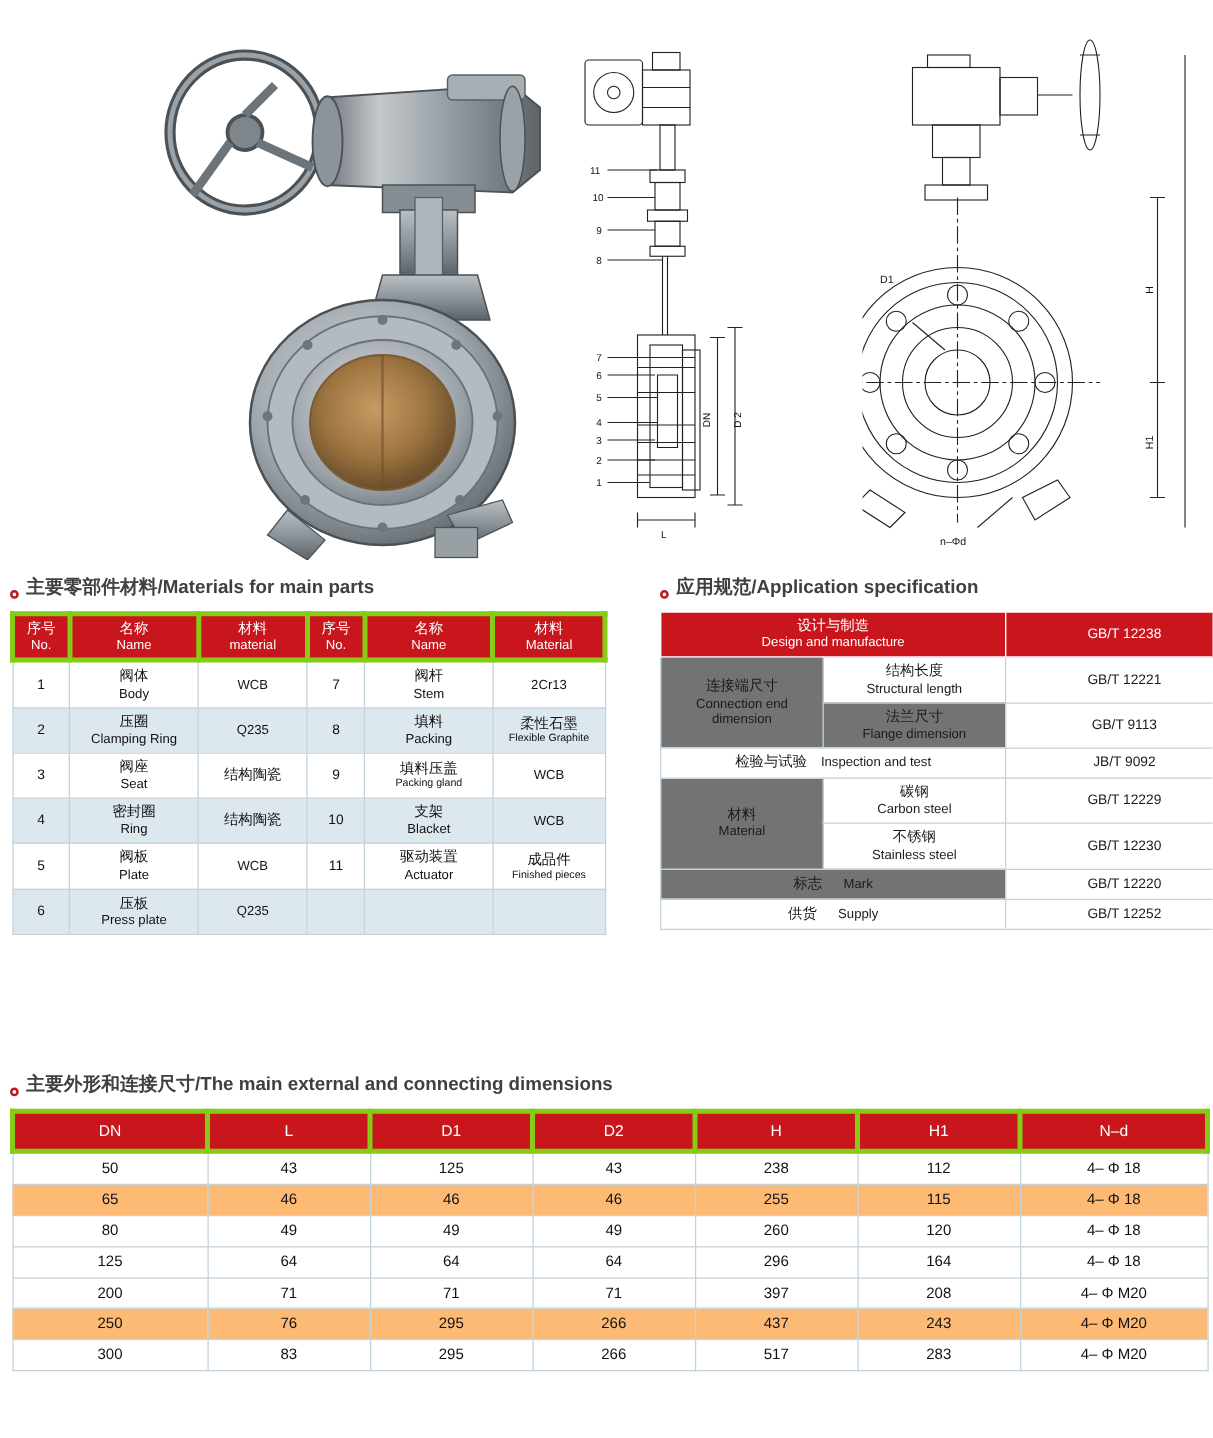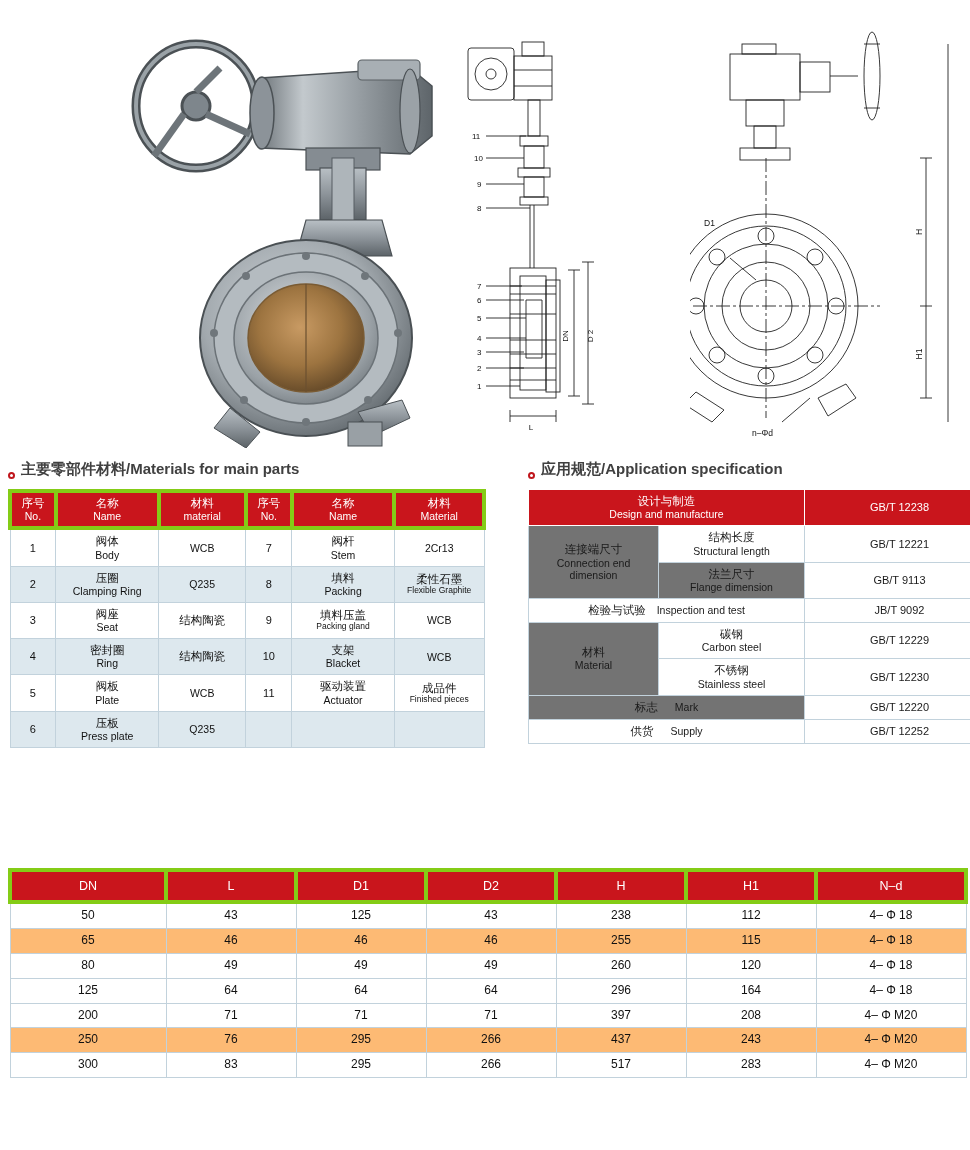--- a/index.html
+++ b/index.html
@@ -609,20 +609,24 @@
               <span style="font-size:10.5px; margin-left:14px">Supply</span>
             </td>
             <td>GB/T 12252</td>
           </tr>
         </tbody>
       </table>
     </div>
   </div>
 
   <div class="blk-dims">
+    <div class="sec-head">
+      <span class="bullet"></span>
+      <span>主要外形和连接尺寸/The main external and connecting dimensions</span>
+    </div>
     <div class="tbl-wrap">
       <table class="tbl t-dim">
         <colgroup>
           <col style="width:156px">
             <col style="width:130px">
             <col style="width:130px">
           <col style="width:130px">
             <col style="width:130px">
             <col style="width:130px">
             <col style="width:150px">

